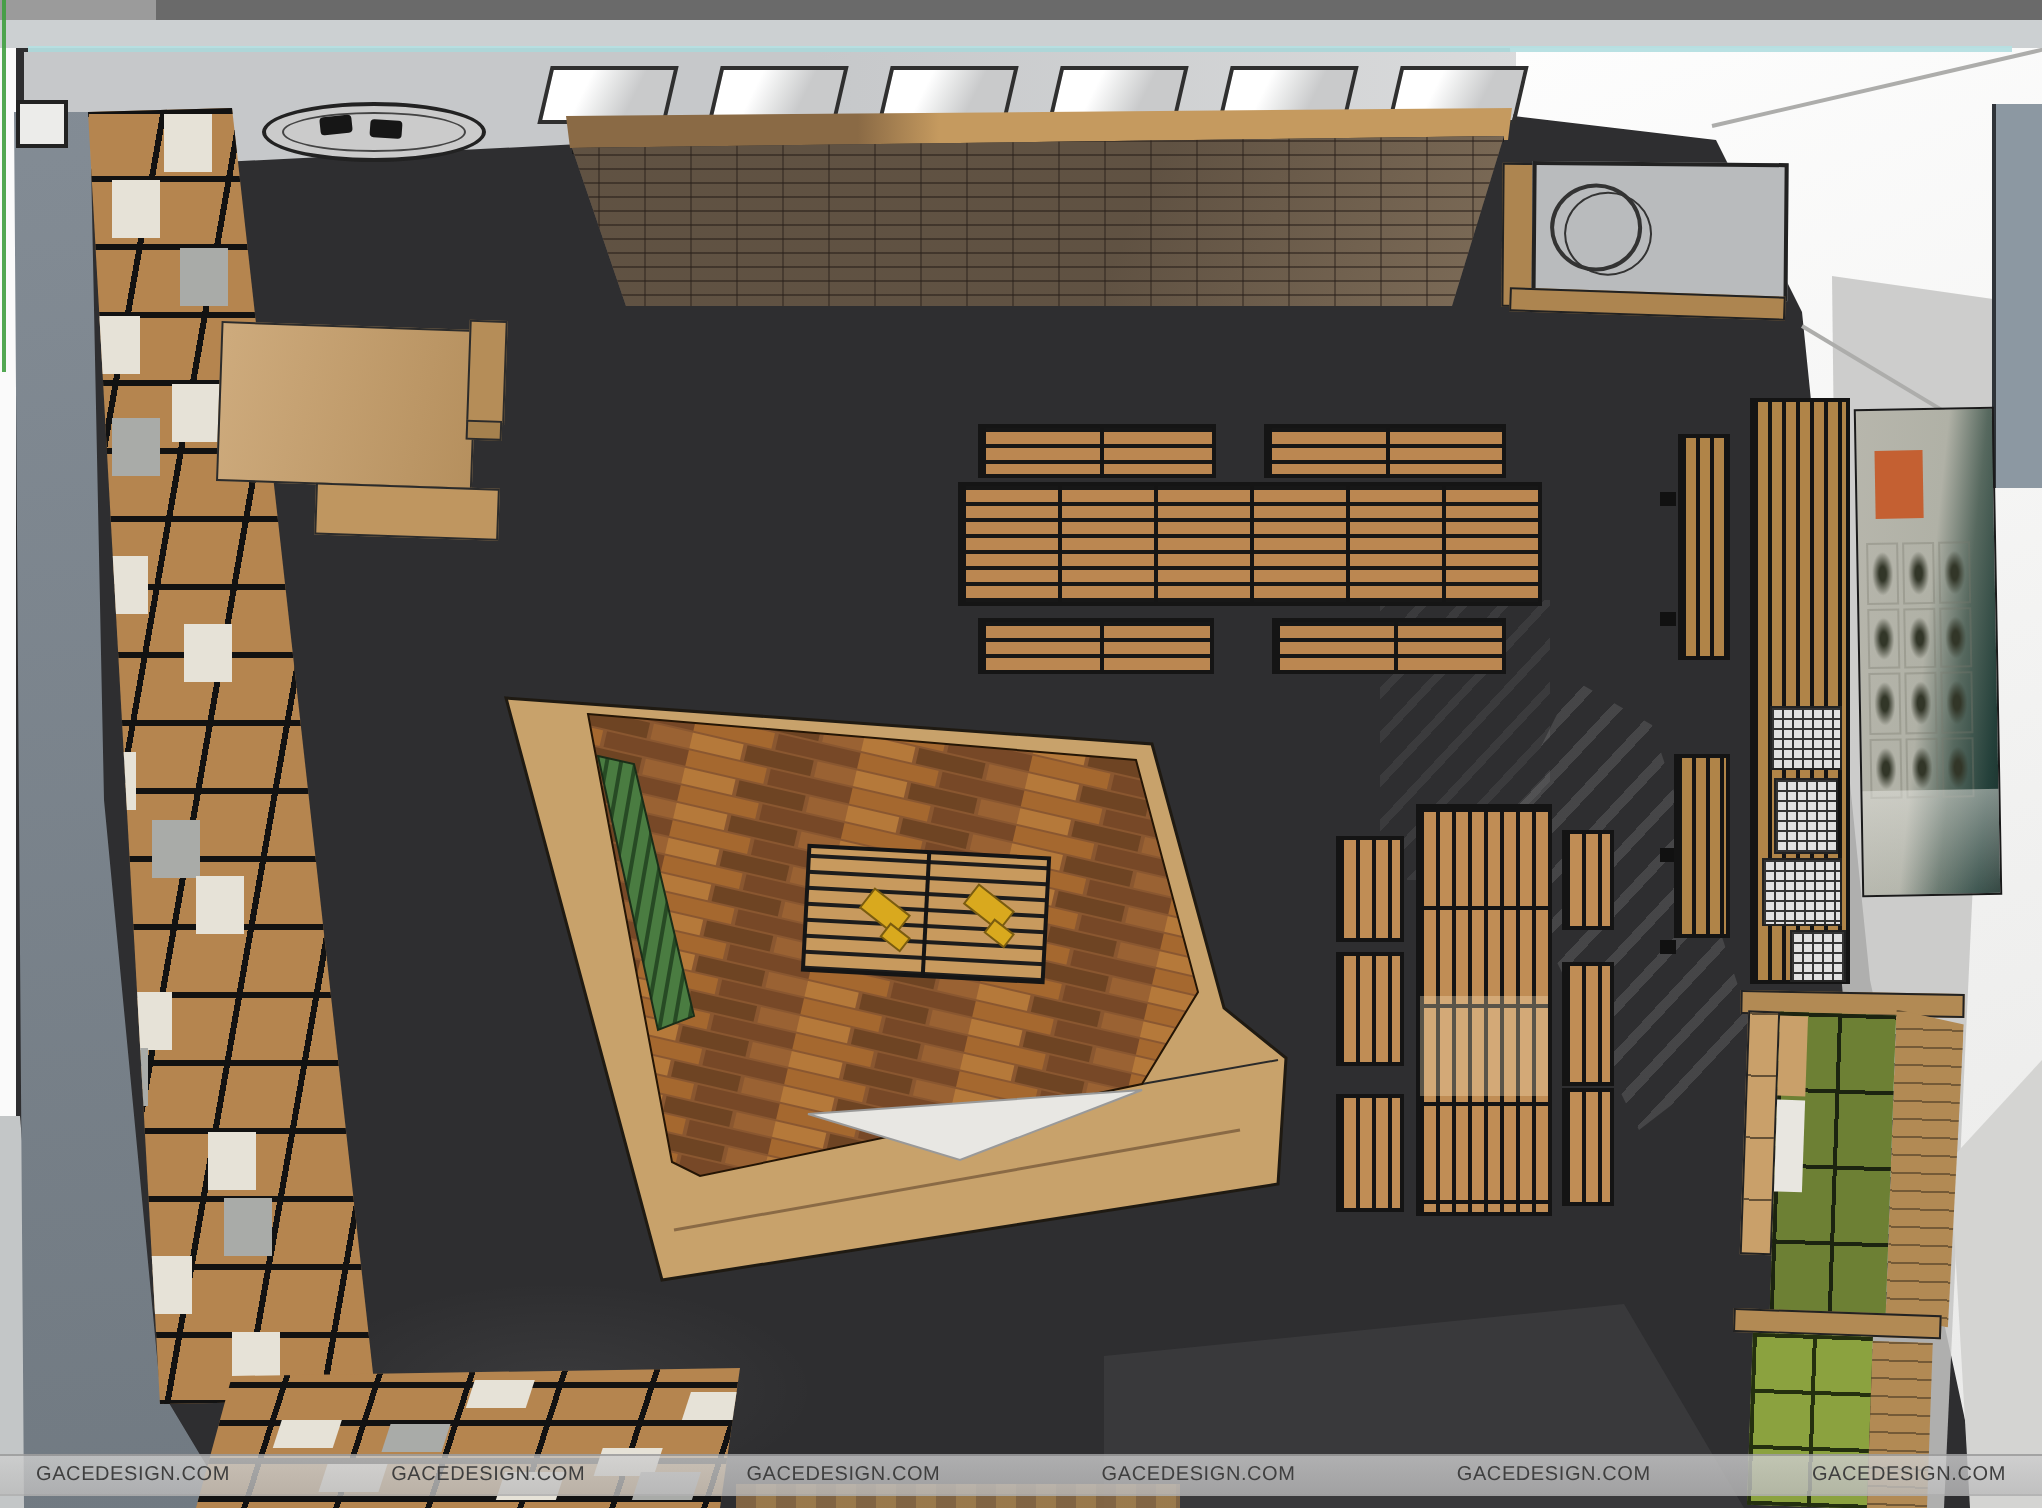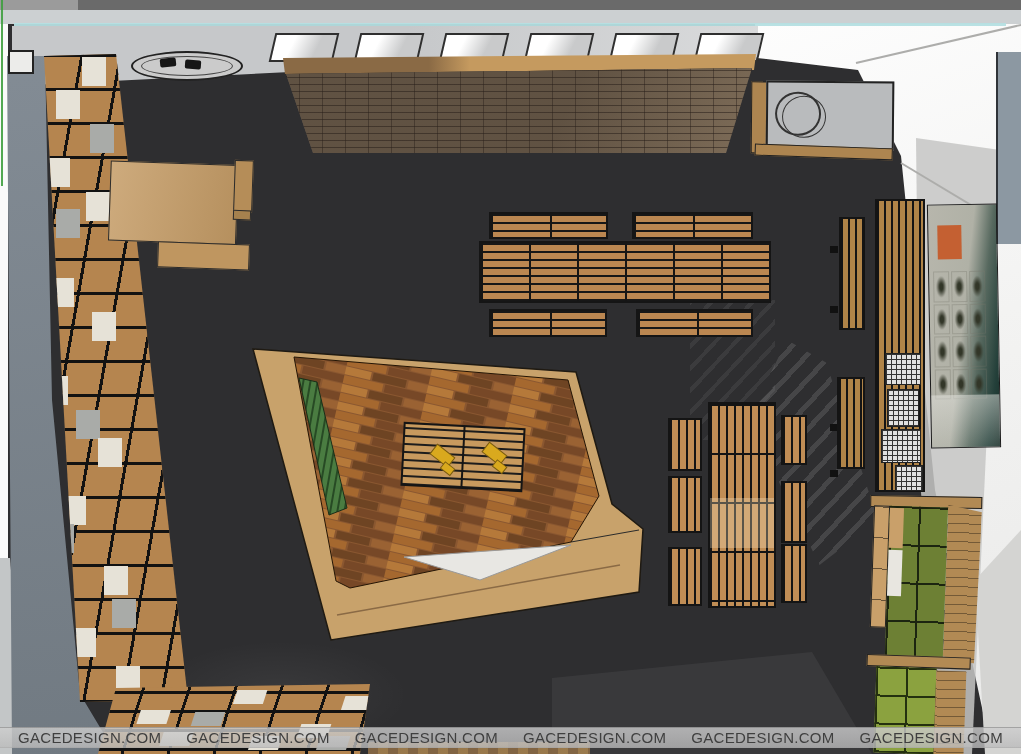--- a/index.html
+++ b/index.html
@@ -160,21 +160,21 @@
       repeating-linear-gradient(90deg,#24300f 0 2px,transparent 2px 30px),
       repeating-linear-gradient(180deg,#24300f 0 2px,transparent 2px 28px);}
   .lk-side-low{left:72px;top:176px;width:30px;height:84px;background:#b28a54;
     background-image:repeating-linear-gradient(180deg,rgba(0,0,0,.35) 0 1px,transparent 1px 9px);}
 
   
   .watermark-bar{left:0;top:727px;width:1021px;height:21px;display:flex;align-items:center;
     justify-content:space-between;padding:0 18px;
     background:linear-gradient(rgba(206,206,206,.8),rgba(188,188,188,.8));
     border-top:1px solid rgba(120,120,120,.4);border-bottom:1px solid rgba(120,120,120,.3);}
-  .watermark-bar span{font-size:15px;color:var(--watermark-text,#3f3f3f);letter-spacing:.3px;}
+  .watermark-bar span{font-size:10px;color:var(--watermark-text,#3f3f3f);letter-spacing:.3px;}
 </style>
 </head>
 <body>
 
 <div class="stage">
 
   <div class="abs floor"></div>
   <div class="abs floor-patch-bl"></div>
   <div class="abs floor-wedge-dark"></div>
   <div class="abs floor-streaks"></div>

